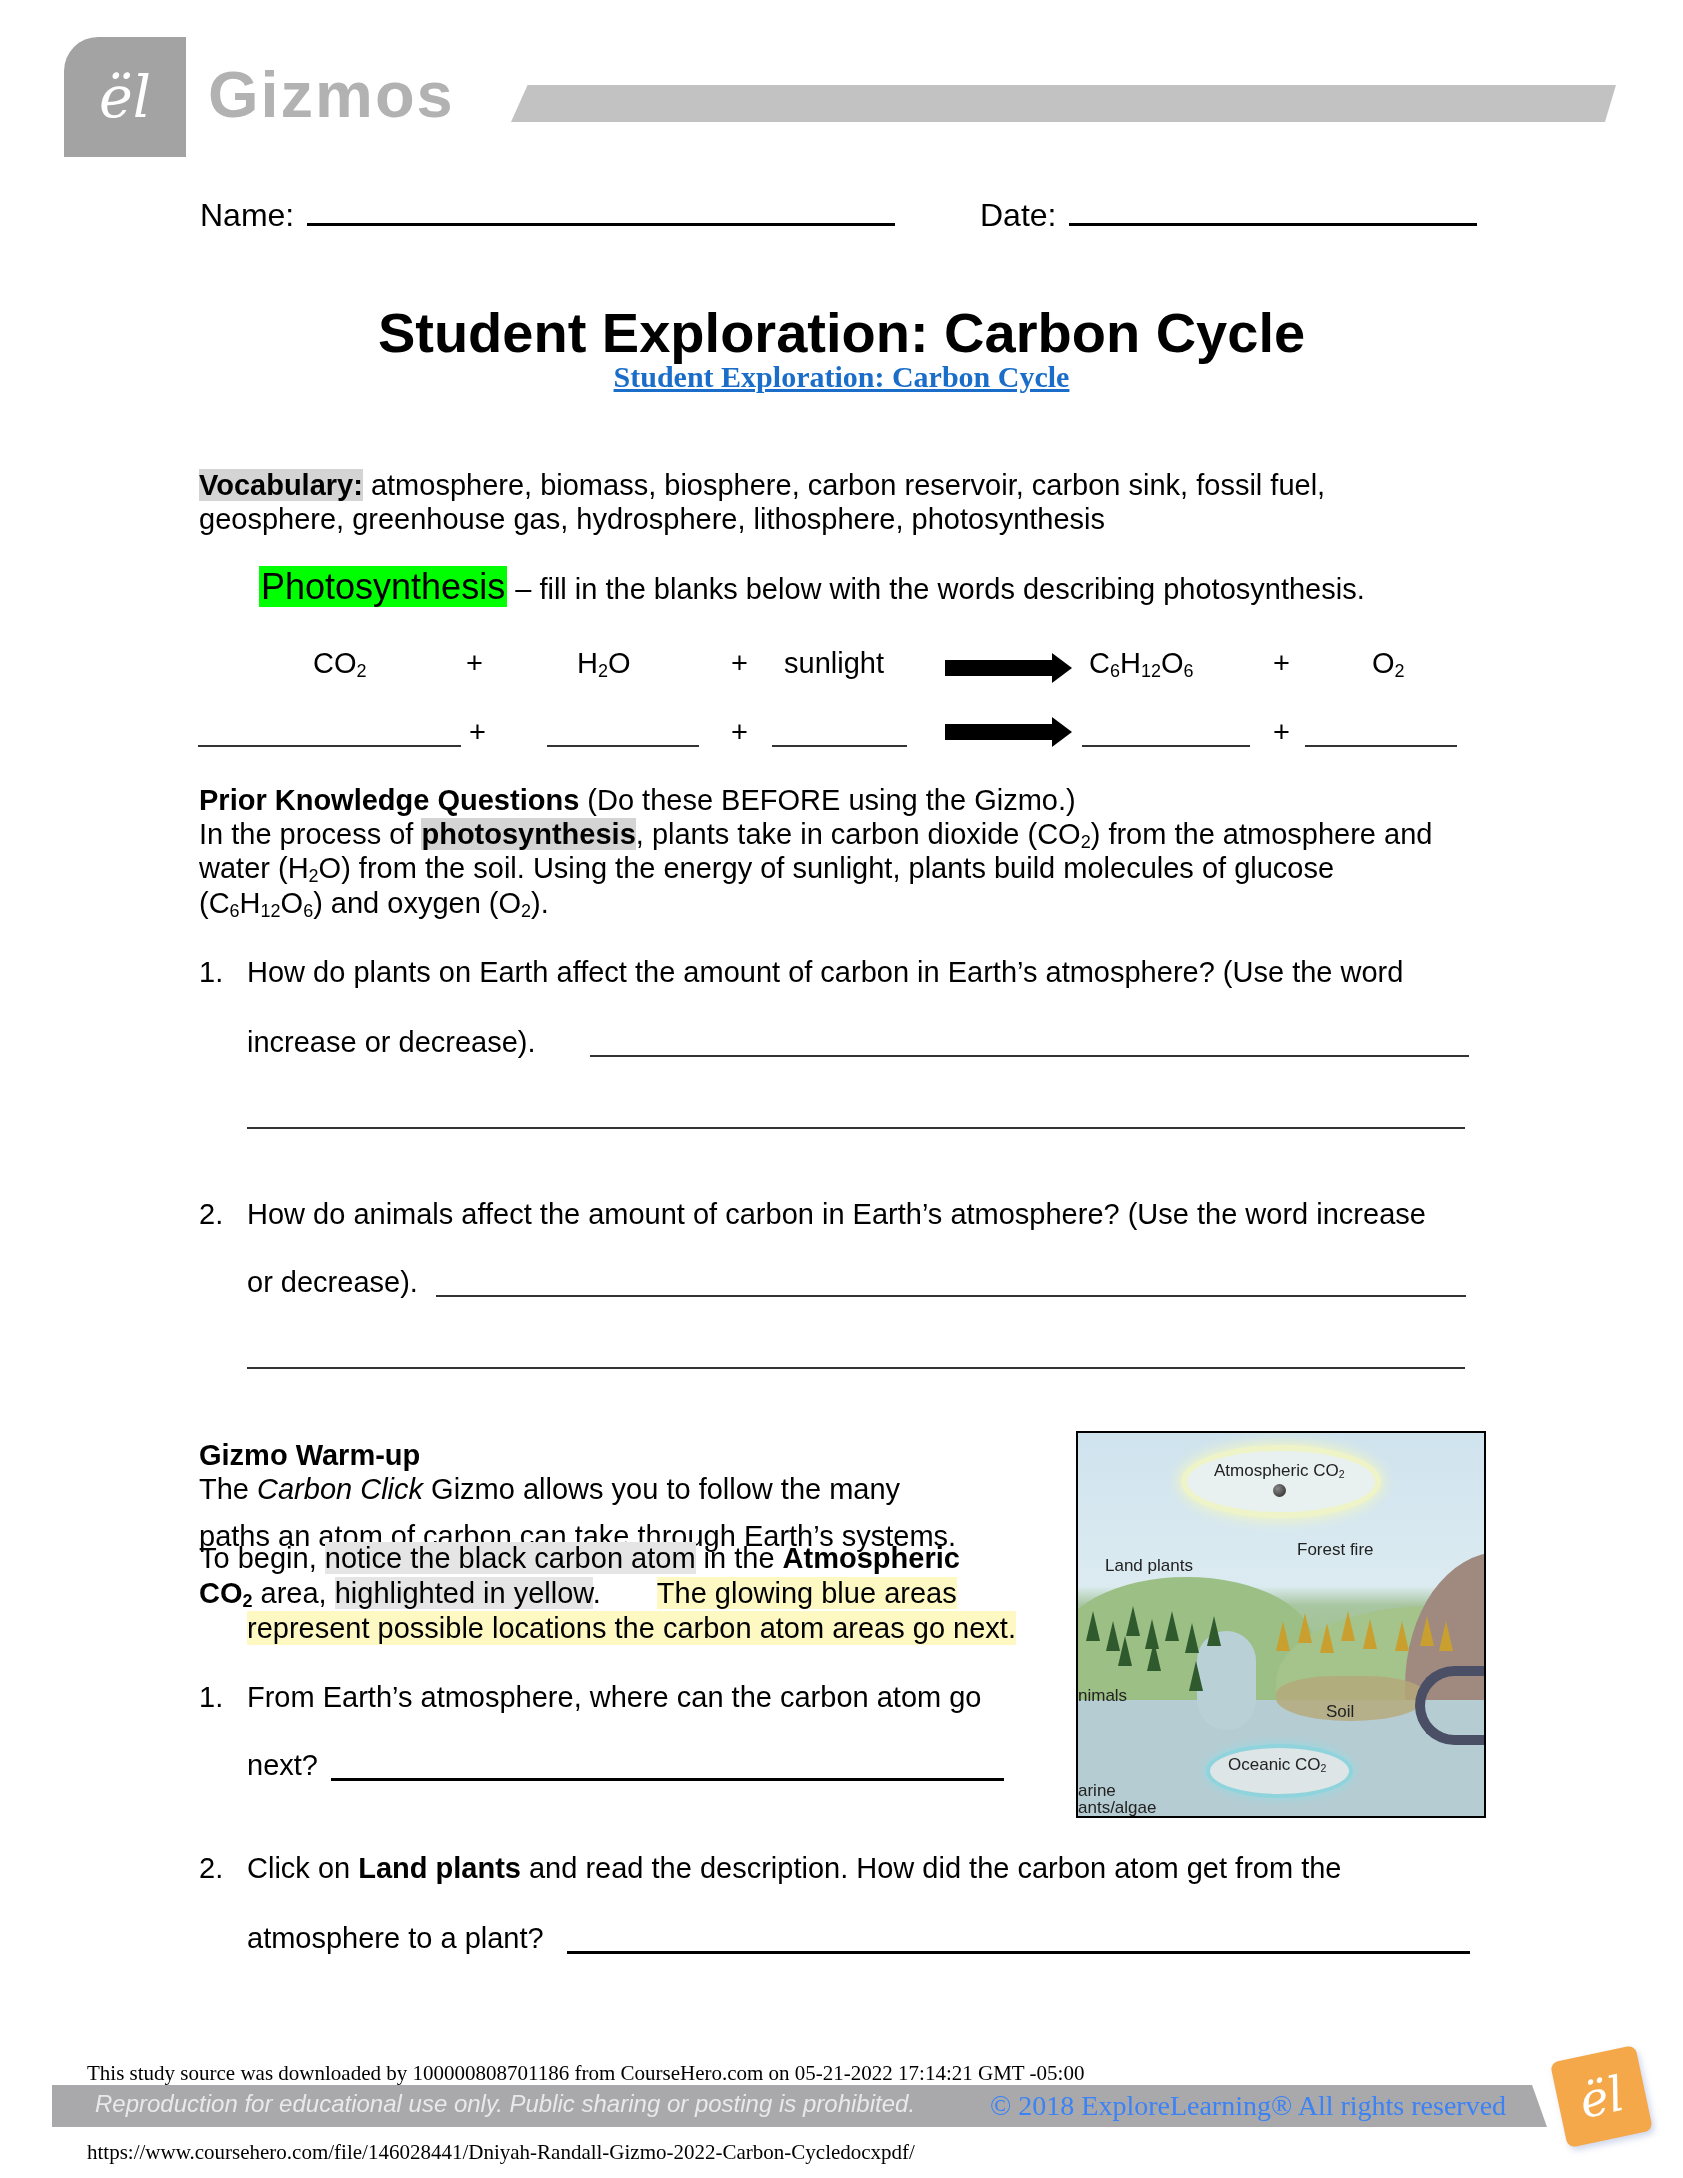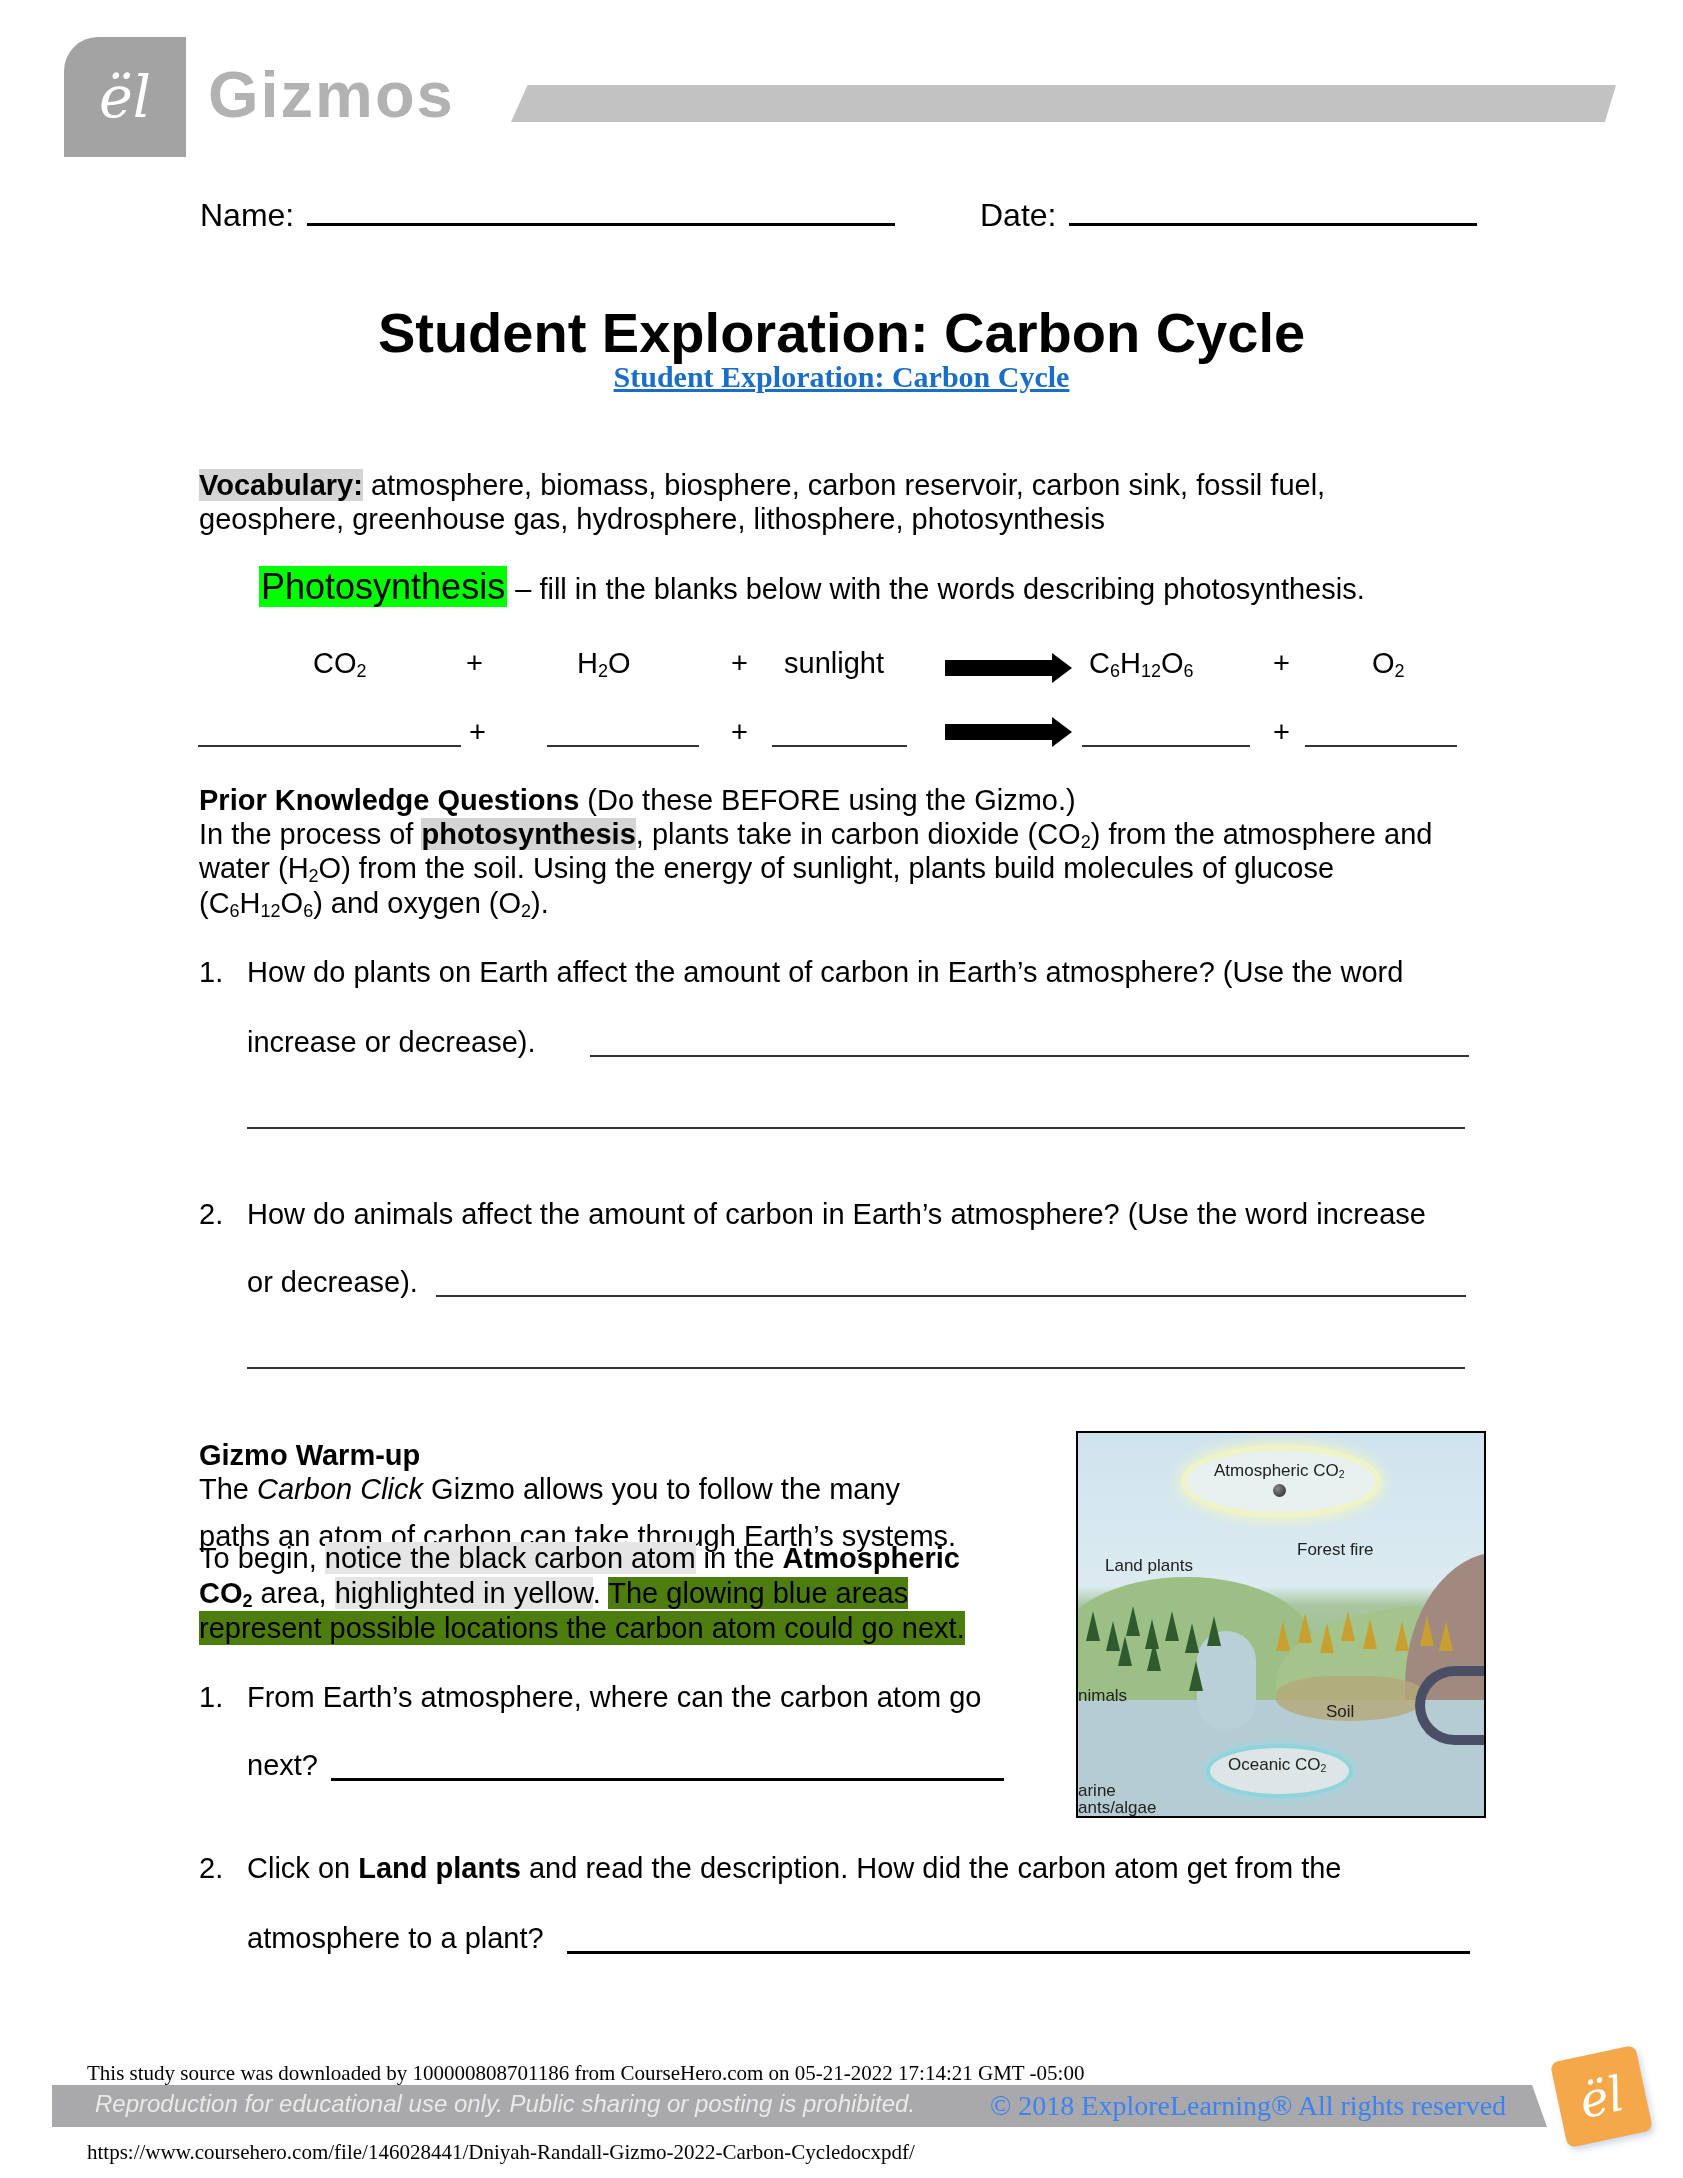--- a/index.html
+++ b/index.html
@@ -10,21 +10,21 @@
   .serif { font-family: "Liberation Serif", serif; }
   .t { font-size: 29px; line-height: 34px; }
   .b { font-weight: bold; }
   .i { font-style: italic; }
   sub { font-size: 0.62em; vertical-align: -0.2em; line-height: 0; }
   .uline { display: inline-block; border-bottom: 3px solid #000; vertical-align: baseline; height: 2px; }
   .blank { display: inline-block; border-bottom: 2px solid #333; }
   .hl-gray { background: #d4d4d4; }
   .hl-green { background: #00ff00; }
   .hl-yellow { background: #e5e5e5; }
-  .hl-cyan { background: #4d7c0f; }
+  .hl-cyan { background: #fef9c3; margin-left: 48px; }
 
   
   #logo-box { left: 64px; top: 37px; width: 122px; height: 120px; background: #a3a3a3;
               border-top-left-radius: 34px; }
   #logo-glyph { left: 64px; top: 37px; width: 122px; height: 120px; color: #fff;
                 font-family: "DejaVu Serif", serif; font-style: italic; font-size: 57px;
                 display: flex; align-items: center; justify-content: center; }
   #brand { left: 208px; top: 57px; font-size: 65px; color: #b2b2b2; font-weight: bold;
            letter-spacing: 2px; }
   #header-bar { left: 511px; top: 85px; width: 1105px; height: 37px; background: #c2c2c2;
@@ -141,21 +141,21 @@
 <div class="abs t" style="left:199px; top:1472px;">
   <span>The </span><span class="i">Carbon Click</span><span> Gizmo allows you to follow the many</span>
 </div>
 <div class="abs t" style="left:199px; top:1507px;margin-top:12px;">paths an atom of carbon can take through Earth’s systems.</div>
 <div class="abs t" style="left:199px; top:1541px;">
   <span>To begin, </span><span class="hl-yellow">notice the black carbon atom</span><span> in the </span><span class="b">Atmospheric</span>
 </div>
 <div class="abs t" style="left:199px; top:1576px;">
   <span class="b">CO</span><sub class="b">2</sub><span> area, </span><span class="hl-yellow">highlighted in yellow</span><span>. </span><span class="hl-cyan">The glowing blue areas</span>
 </div>
-<div class="abs t hl-cyan" style="left:199px; top:1611px;">represent possible locations the carbon atom could go next.</div>
+<div class="abs t hl-cyan" style="left:199px; top:1611px;">represent possible locations the carbon atom areas go next.</div>
 
 <div class="abs t" style="left:199px; top:1680px;">1.</div>
 <div class="abs t" style="left:247px; top:1680px;">From Earth’s atmosphere, where can the carbon atom go</div>
 <div class="abs t" style="left:247px; top:1748px;">next?</div>
 <div class="abs" style="left:331px; top:1748px; width:673px; height:30px; border-bottom:3px solid #000;"></div>
 
 <div class="abs t" style="left:199px; top:1851px;">2.</div>
 <div class="abs t" style="left:247px; top:1851px;">
   <span>Click on </span><span class="b">Land plants</span><span> and read the description. How did the carbon atom get from the</span>
 </div>

